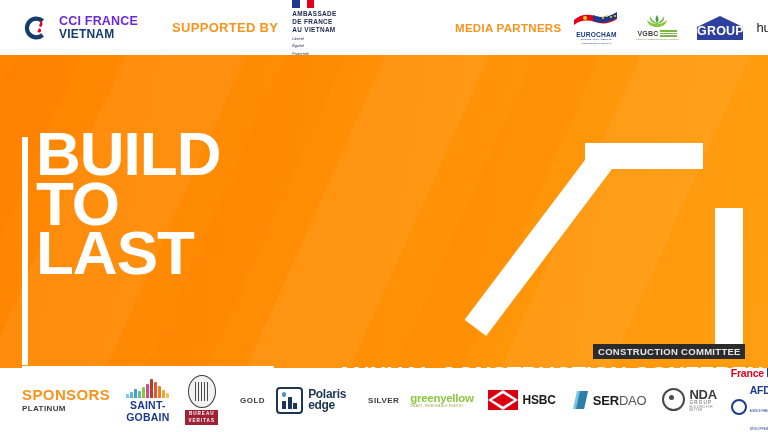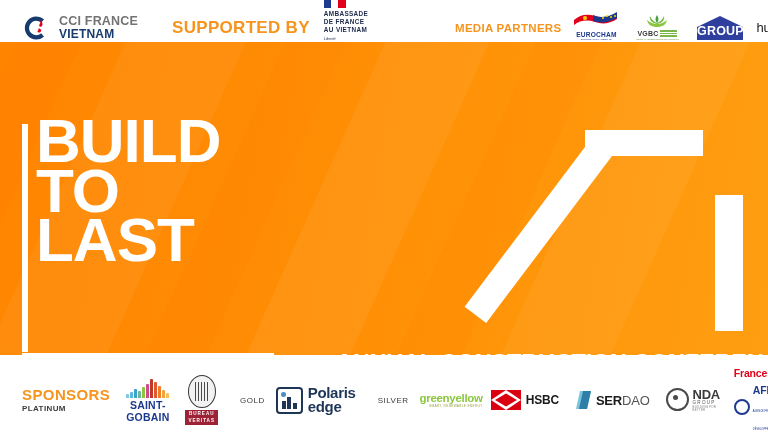--- a/index.html
+++ b/index.html
@@ -5,23 +5,23 @@
   html,body{margin:0;padding:0;background:#fff;}
   body{font-family:"Liberation Sans","DejaVu Sans",sans-serif;}
   #poster{position:relative;width:768px;height:432px;overflow:hidden;background:#fff;}
 
   
   .topbar{position:absolute;left:0;top:0;width:768px;height:55px;background:#fff;
           display:flex;align-items:center;}
   .cci-logo{display:flex;align-items:center;margin-left:22px;}
   .cci-mark{position:relative;width:30px;height:30px;flex:0 0 30px;}
   .cci-text{margin-left:7px;line-height:1.03;}
-  .cci-l1{font-size:12.5px;font-weight:bold;color:#737373;letter-spacing:.2px;white-space:nowrap;}
+  .cci-l1{font-size:12.5px;font-weight:bold;color:#6d28d9;letter-spacing:.2px;white-space:nowrap;}
   .cci-l2{font-size:12px;font-weight:bold;color:#173b6e;letter-spacing:.2px;white-space:nowrap;}
-  .supported{margin-left:34px;font-size:17px;font-weight:bold;color:#F7941E;
+  .supported{margin-left:34px;font-size:13px;font-weight:bold;color:#F7941E;
              letter-spacing:.3px;white-space:nowrap;}
   .amb{margin-left:14px;display:block;}
   .amb-flag{display:flex;width:22px;height:9px;margin-bottom:2px;}
   .amb-flag i{display:block;height:100%;}
   .amb-l{font-size:6.4px;font-weight:bold;color:#1b2a4a;letter-spacing:.35px;line-height:1.3;white-space:nowrap;}
   .amb-motto{font-size:3.9px;color:#1b2a4a;line-height:1.45;margin-top:1.5px;font-style:italic;}
 
   .media-wrap{position:absolute;left:455px;top:0;height:55px;display:flex;align-items:center;}
   .media-title{font-size:11.5px;font-weight:bold;color:#F7941E;letter-spacing:.3px;white-space:nowrap;}
 
@@ -38,21 +38,21 @@
   .vgbc-bars span{display:block;height:1.6px;width:17px;background:#7ab648;}
   .vgbc-sub{font-size:2.4px;color:#6b8f3f;margin-top:1px;}
 
   
   .saca{margin-left:13px;position:relative;width:48px;height:26px;}
   .saca-text{position:absolute;left:0;right:0;bottom:3px;text-align:center;font-size:12.5px;
              font-weight:bold;color:#fff;letter-spacing:.2px;z-index:2;}
   .hubexo{margin-left:12px;font-size:13px;color:#1a1a1a;letter-spacing:-.2px;}
 
   
-  .main{position:absolute;left:0;top:42px;width:768px;height:313px;overflow:hidden;
+  .main{position:absolute;left:0;top:55px;width:768px;height:313px;overflow:hidden;
         background:linear-gradient(100deg,#FF8500 0%,#FF8A03 28%,#FF9206 58%,#FF9E12 100%);}
   .stripes{position:absolute;inset:-40px -60px;}
   .stripes i{position:absolute;top:-60px;height:520px;transform:rotate(24deg);transform-origin:top left;}
 
   
   .bracket-v{position:absolute;left:22px;top:82px;width:6px;height:228px;background:#fff;}
   .bracket-h{position:absolute;left:22px;top:311px;width:252px;height:7px;background:#fff;}
   .headline{position:absolute;left:36px;top:74px;width:300px;color:#fff;
             font-family:"Liberation Sans","DejaVu Sans",sans-serif;font-weight:bold;
             font-size:62px;line-height:0.80;letter-spacing:-1px;}
@@ -71,21 +71,21 @@
          font-size:9.5px;font-weight:bold;letter-spacing:.3px;padding:2px 4px 2px 5px;white-space:nowrap;}
   .conf-title{position:absolute;left:336px;top:308px;color:#fff;font-weight:bold;
               font-size:23.5px;letter-spacing:-.2px;white-space:nowrap;}
 
   
   .footer{position:absolute;left:0;top:368px;width:768px;height:64px;background:#fff;
           display:flex;align-items:center;}
   .sp-block{margin-left:22px;line-height:1.25;}
   .sp-title{font-size:15px;font-weight:bold;color:#F7941E;letter-spacing:.4px;}
   .sp-tier{font-size:8px;font-weight:bold;color:#3b3b3b;letter-spacing:.4px;}
-  .tier-lbl{font-size:8px;font-weight:normal;color:#3b3b3b;letter-spacing:.5px;margin:0 9px 0 12px;}
+  .tier-lbl{font-size:8px;font-weight:bold;color:#3b3b3b;letter-spacing:.5px;margin:0 9px 0 12px;}
   .vdiv{width:1px;height:26px;background:#F0A868;margin-left:10px;}
 
   
   .sg{margin-left:16px;text-align:center;}
   .sg-name{font-size:10.5px;font-weight:bold;color:#1b3a8c;letter-spacing:.2px;margin-top:1px;}
   .sg-sky{display:flex;align-items:flex-end;justify-content:center;height:20px;gap:1px;}
   .sg-sky b{display:block;width:3px;border-radius:1px 1px 0 0;}
 
   
   .bv{margin-left:16px;text-align:center;}
@@ -95,30 +95,30 @@
                   background:repeating-linear-gradient(90deg,#4a4a4a 0 1.5px,transparent 1.5px 3px);}
   .bv-name{background:#9d2235;color:#fff;font-size:4.6px;font-weight:bold;letter-spacing:1px;
            padding:1.5px 3px;margin-top:2px;line-height:1.35;}
 
   
   .pol{display:flex;align-items:center;margin-left:2px;}
   .pol-ico{width:23px;height:23px;border:2px solid #1d3557;border-radius:4px;position:relative;flex:0 0 23px;}
   .pol-ico i{position:absolute;bottom:3px;width:4px;background:#1d3557;}
   .pol-ico u{position:absolute;top:3.5px;left:3.5px;width:4.5px;height:4.5px;border-radius:50%;
              background:#4a90c2;}
-  .pol-txt{margin-left:5px;font-size:15px;font-weight:bold;color:#1d3557;line-height:0.92;letter-spacing:-.3px;}
+  .pol-txt{margin-left:5px;font-size:12px;font-weight:bold;color:#1d3557;line-height:0.92;letter-spacing:-.3px;}
   .pol-txt span{display:block;}
 
   
-  .gy{margin-left:2px;text-align:right;}
+  .gy{margin-left:2px;text-align:left;}
   .gy-name{font-size:11.5px;font-weight:bold;color:#8cc63f;letter-spacing:-.3px;}
   .gy-sub{font-size:3.2px;color:#9aa84a;letter-spacing:.3px;}
 
   
-  .hsbc{display:flex;align-items:center;margin-left:8px;}
+  .hsbc{display:flex;align-items:center;margin-left:14px;}
   .hsbc-mark{width:30px;height:20px;position:relative;background:#fff;flex:0 0 30px;}
   .hsbc-name{margin-left:5px;font-size:12px;font-weight:bold;color:#1a1a1a;letter-spacing:-.2px;}
 
   
   .ser{display:flex;align-items:center;margin-left:16px;}
   .ser-ico{width:17px;height:20px;position:relative;flex:0 0 17px;}
   .ser-txt{margin-left:4px;font-size:13px;font-weight:bold;color:#1a1a1a;letter-spacing:-.2px;white-space:nowrap;}
   .ser-txt em{font-style:normal;font-weight:normal;color:#555;}
 
   
@@ -245,20 +245,21 @@
       <div>TO</div>
       <div>LAST</div>
     </div>
 
     <div class="seventyone">
       <div class="s1-top"></div>
       <div class="s1-diag"></div>
       <div class="s1-stem"></div>
     </div>
 
+    <div class="badge">CONSTRUCTION COMMITTEE</div>
     <div class="conf-title">ANNUAL CONSTRUCTION CONFERENCE</div>
 
   </div>
 
   <div class="footer">
 
     <div class="sp-block">
       <div class="sp-title">SPONSORS</div>
       <div class="sp-tier">PLATINUM</div>
     </div>

